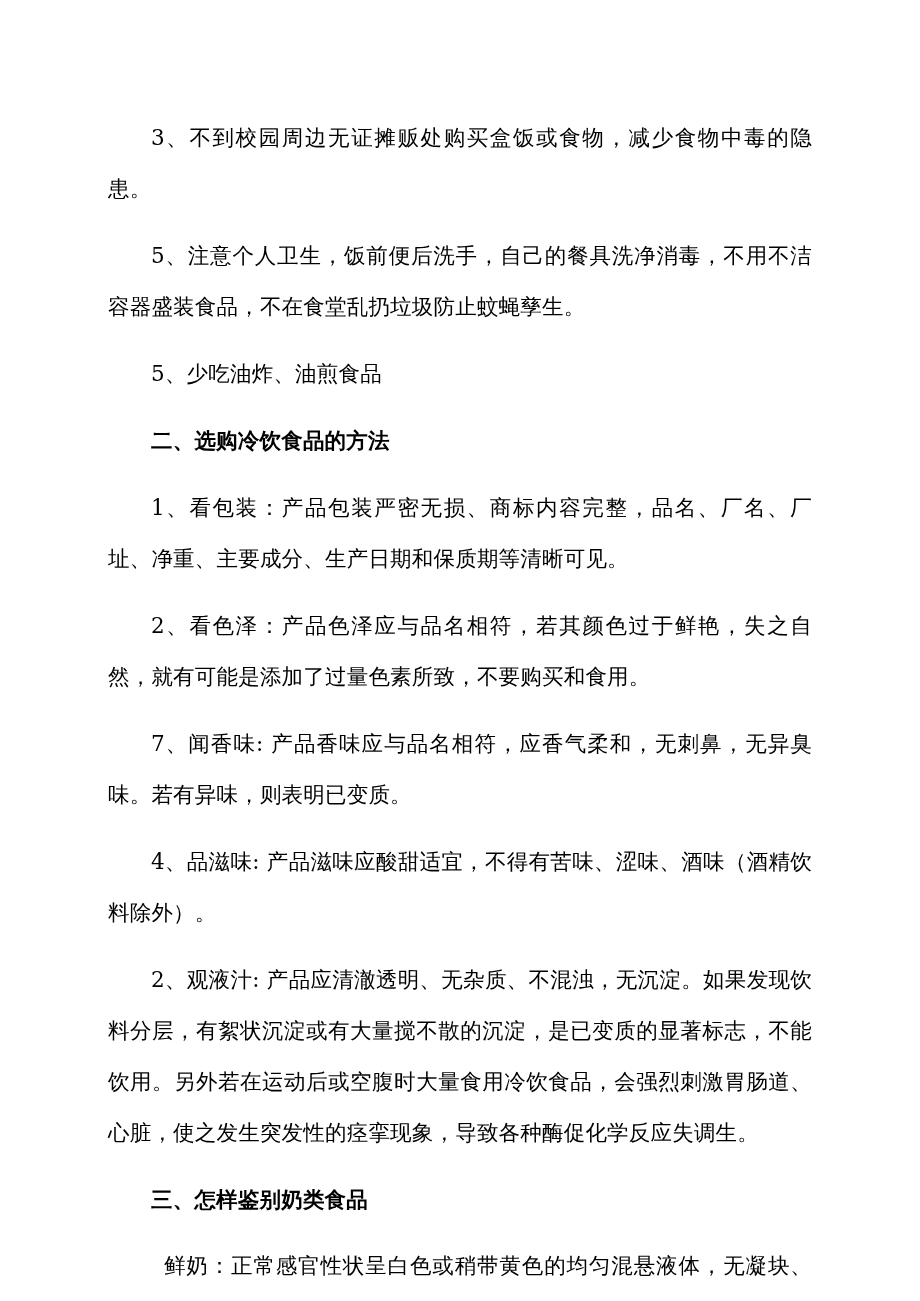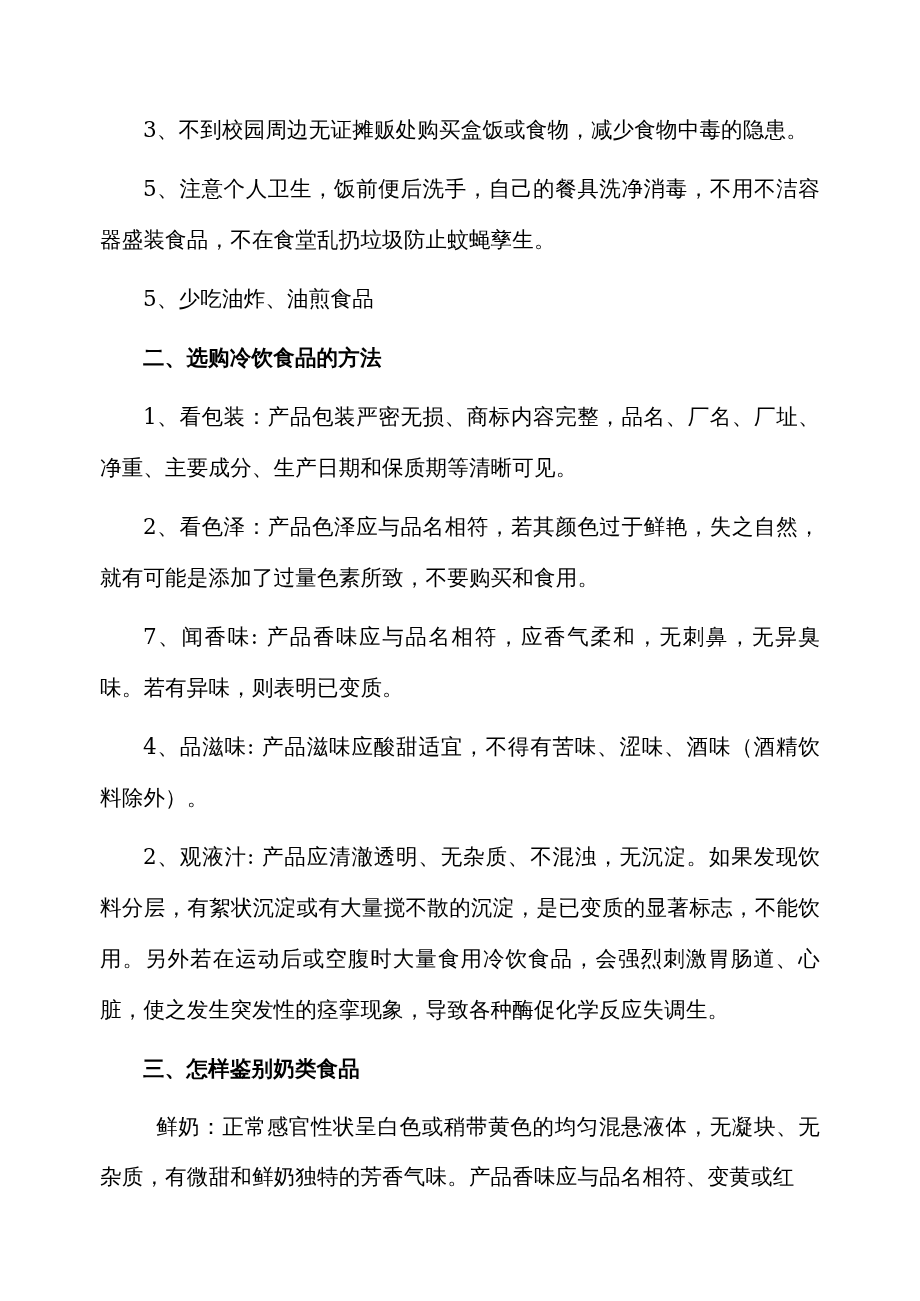--- a/index.html
+++ b/index.html
@@ -22,21 +22,21 @@
     background: #ffffff;
   }
   .doc-body {
     font-size: 21.5px;
     line-height: 51px;
     text-align: justify;
     text-justify: inter-ideograph;
     letter-spacing: 0.2px;
   }
   p {
-    margin: 8px;
+    margin: 16px;
     padding: 0;
   }
   .indent {
     text-indent: 2em;
   }
   .indent-3 {
     text-indent: 2.6em;
   }
   .heading {
     text-indent: 2em;

